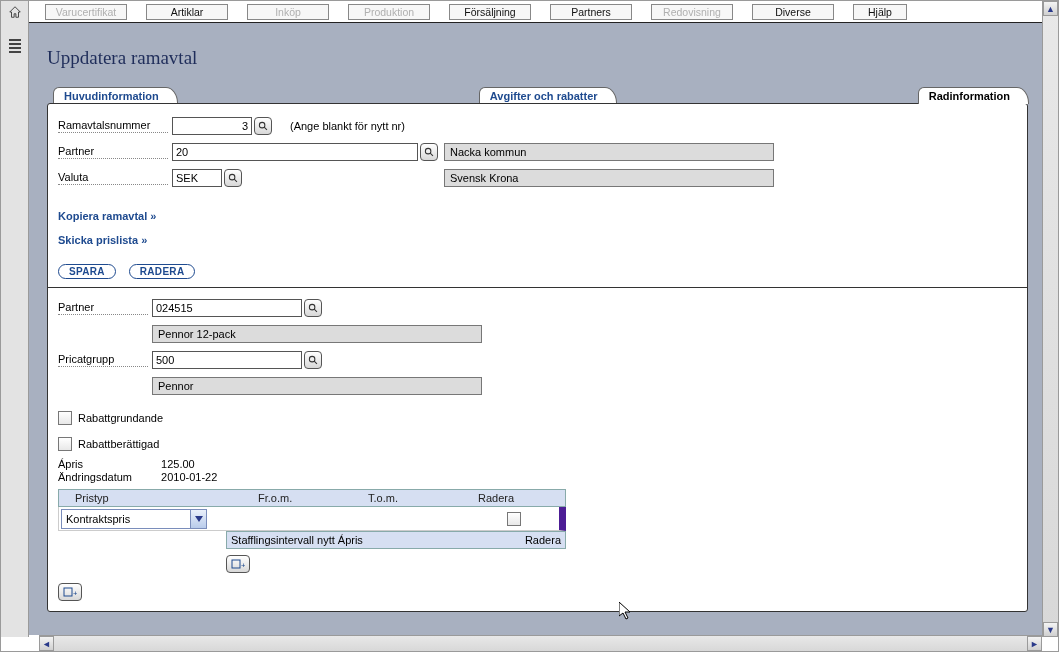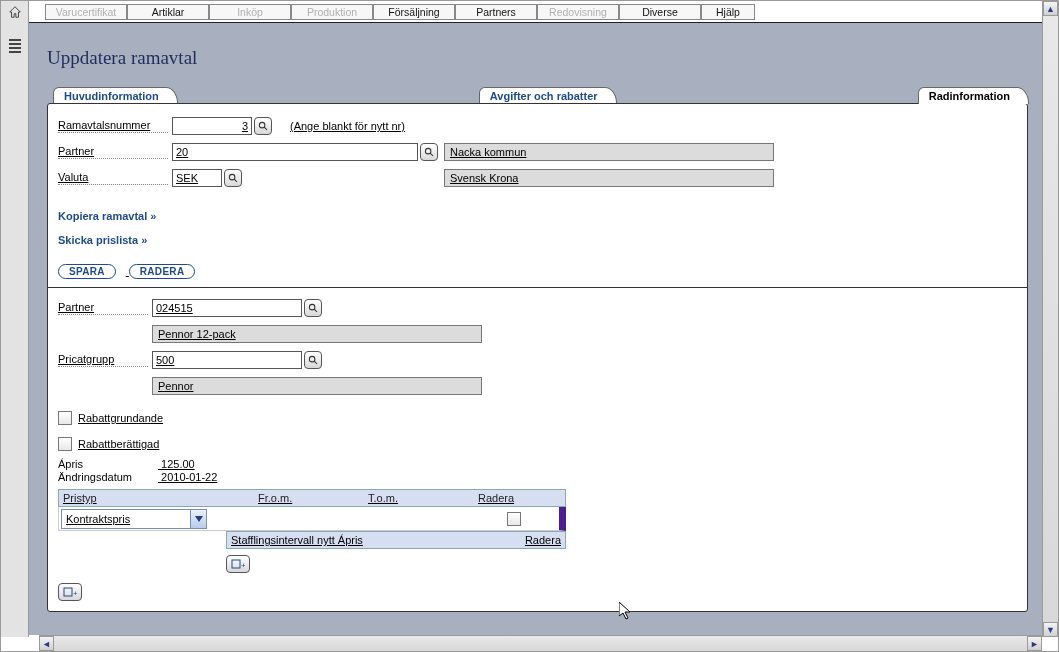--- a/index.html
+++ b/index.html
@@ -67,21 +67,21 @@
   .main {
     position:absolute;
     left:28px; top:0; right:16px; bottom:16px;
     background:#fff;
   }
   .menubar {
     height:22px;
     display:flex;
     align-items:flex-start;
     padding:3px 0 0 16px;
-    gap:0;
+    gap:19px;
     border-bottom:1px solid #222;
     background:#fff;
   }
   .menu-btn {
     min-width:82px;
     height:16px;
     padding:1px 8px 0 8px;
     border:1px solid #888;
     background:#f7f7f7;
     text-align:center;
@@ -123,21 +123,20 @@
     position:relative;
   }
   .tab.active { color:#000; z-index:2; }
   .panel {
     background:#fff;
     border:1px solid #333;
     border-radius:3px;
     margin-top:-1px;
     padding:10px 10px 10px 10px;
     position:relative;
-    text-decoration:underline;
   }
   .row {
     display:flex;
     align-items:center;
     min-height:24px;
     margin-bottom:2px;
   }
   .row .lbl {
     width:110px;
     color:#000;
@@ -214,21 +213,21 @@
   }
   .price-head {
     display:flex;
     background:#d6dff2;
     border:1px solid #8aa;
     height:18px;
     align-items:center;
     font-size:11px;
     color:#222;
   }
-  .pcol1{width:160px;padding-left:4px;}
+  .pcol1{width:160px;padding-left:16px;}
   .pcol2{width:110px;margin-left:39px;}
   .pcol3{width:110px;}
   .pcol4{flex:1;}
   .price-row {
     display:flex;
     align-items:center;
     height:24px;
     border-left:1px solid #ccc;border-right:7px solid #4c1d95;border-bottom:1px solid #ccc;
   }
   .combo {

